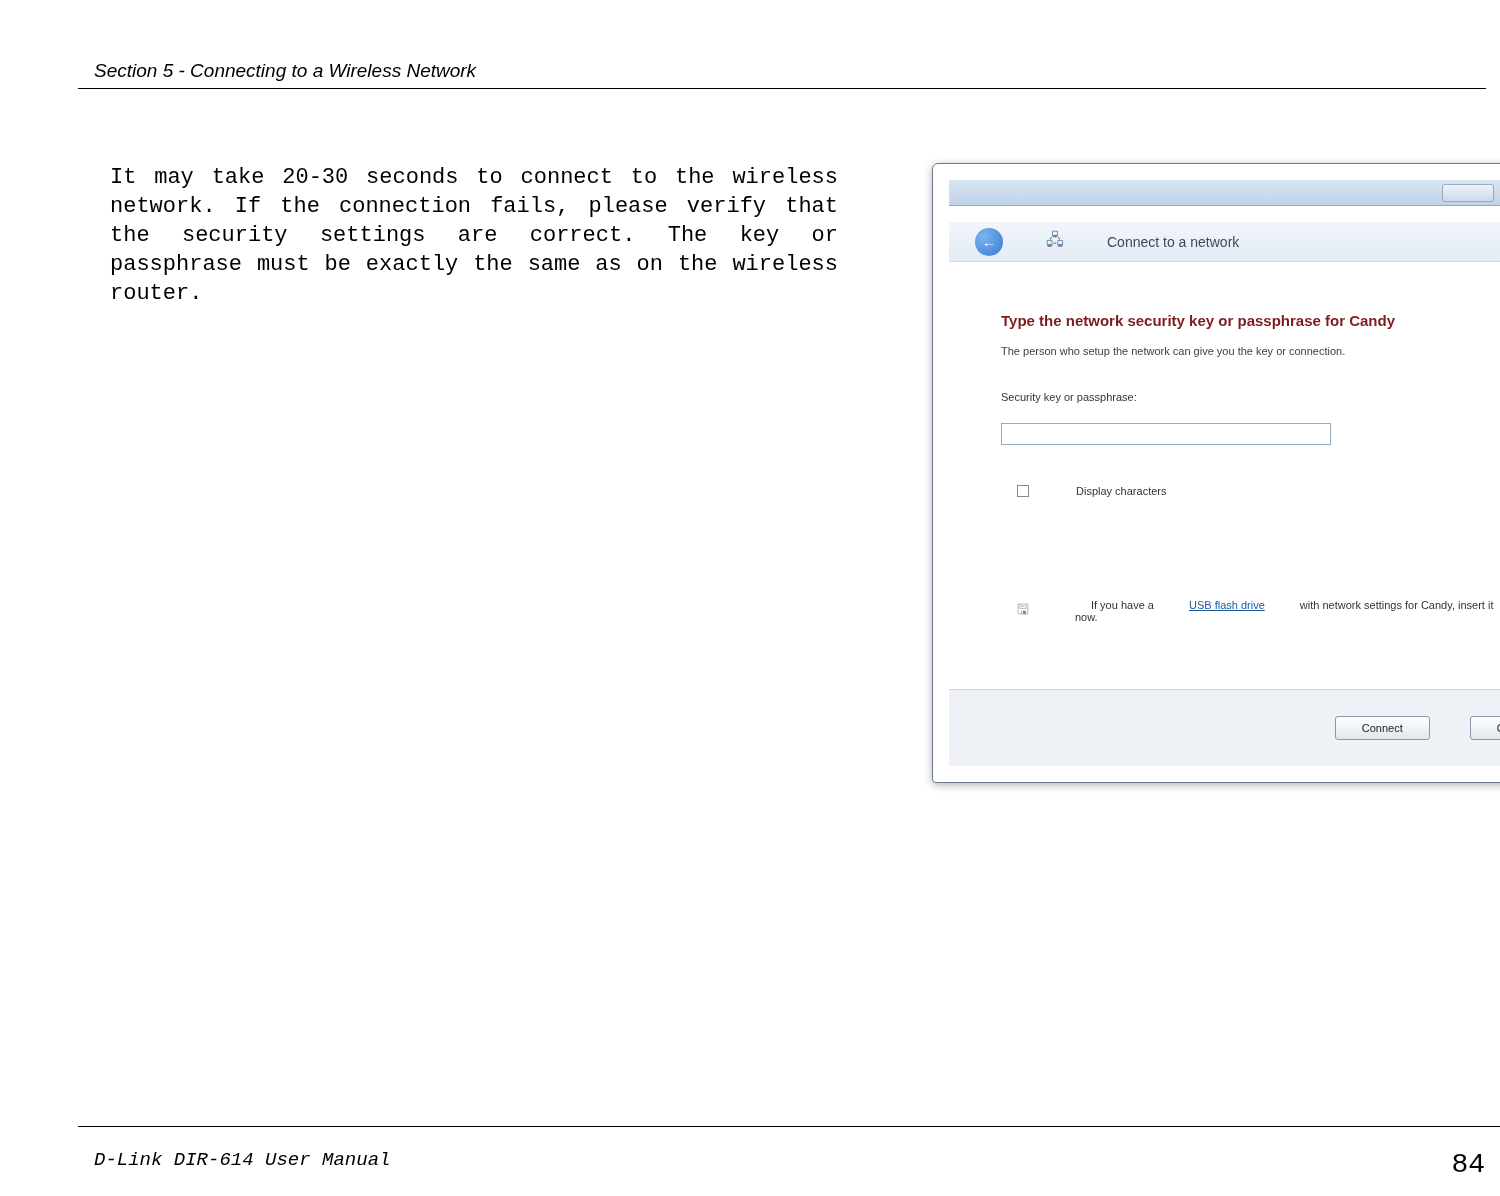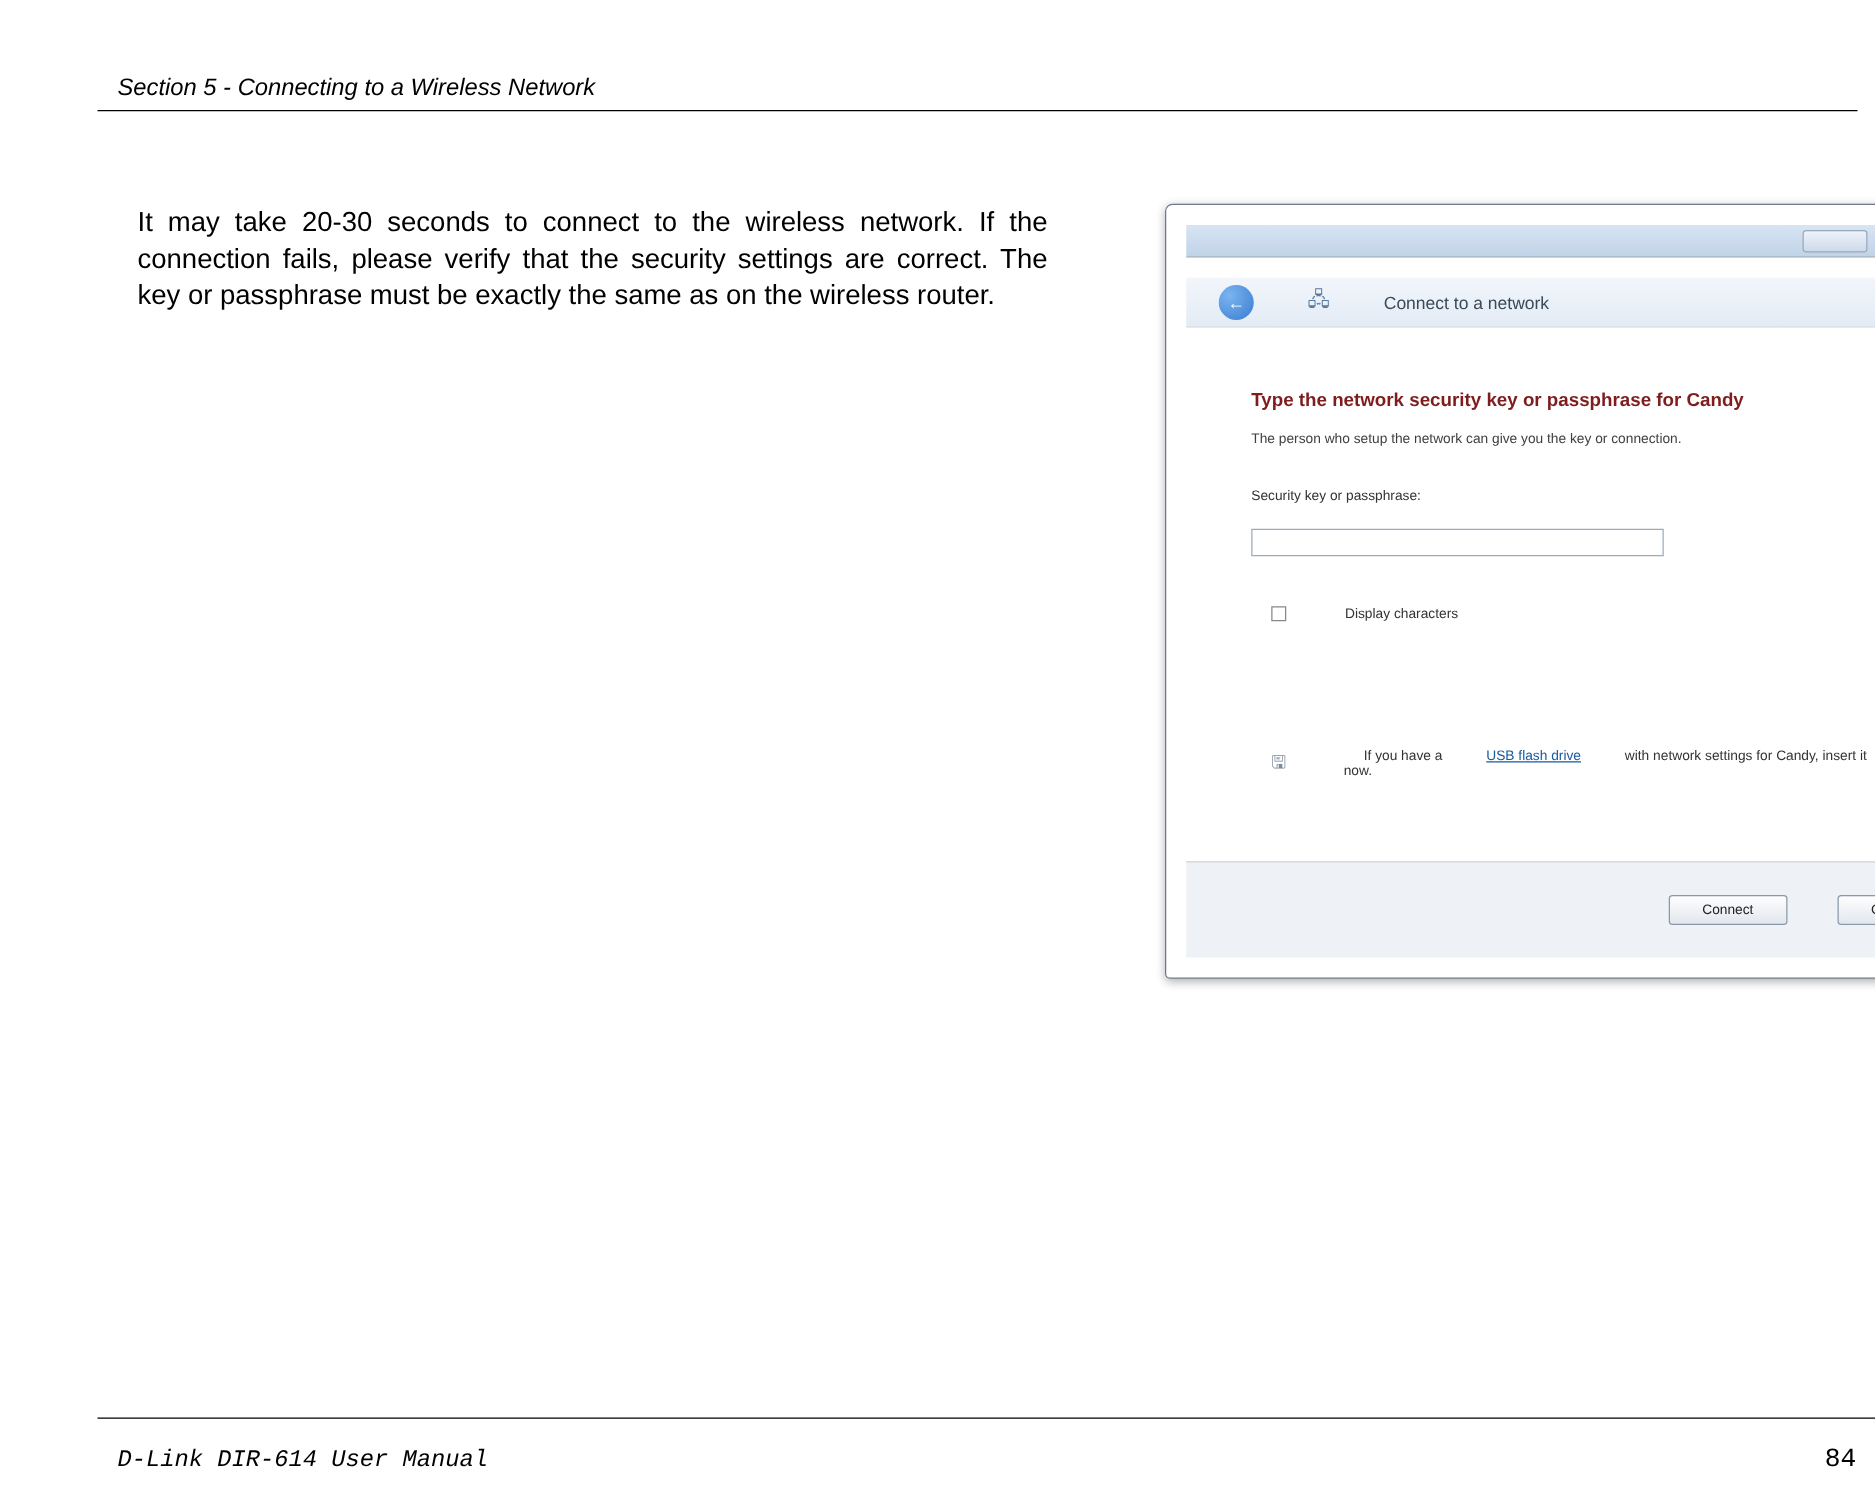--- a/index.html
+++ b/index.html
@@ -30,21 +30,21 @@
       font-family: "Myriad Pro", "Segoe UI", Arial, sans-serif;
       font-size: 22px;
       line-height: 1.32;
       text-align: justify;
       margin-bottom: 26px;
     }
     .step-text .num {
       display: inline;
     }
     .para-text {
-      font-family: Liberation Sans, sans-serif;
+      font-family: Liberation Mono, monospace;
       font-size: 22px;
       line-height: 1.32;
       text-align: justify;
     }
     .bold { font-weight: 700; }
 
     
     .right-col {
       flex: 1;
       display: flex;
@@ -216,21 +216,21 @@
       padding-top: 6px;
       display: flex;
       justify-content: space-between;
       font-family: Liberation Mono, monospace;
     }
     .footer-left {
       font-style: italic;
       font-size: 19px;
     }
     .footer-right {
-      font-size: 21px;
+      font-size: 28px;
     }
   </style>
 </head>
 <body>
 
 <div class="header-section">
   <span>Section 5 - Connecting to a Wireless Network</span>
 </div>
 
 <div class="main-content">

